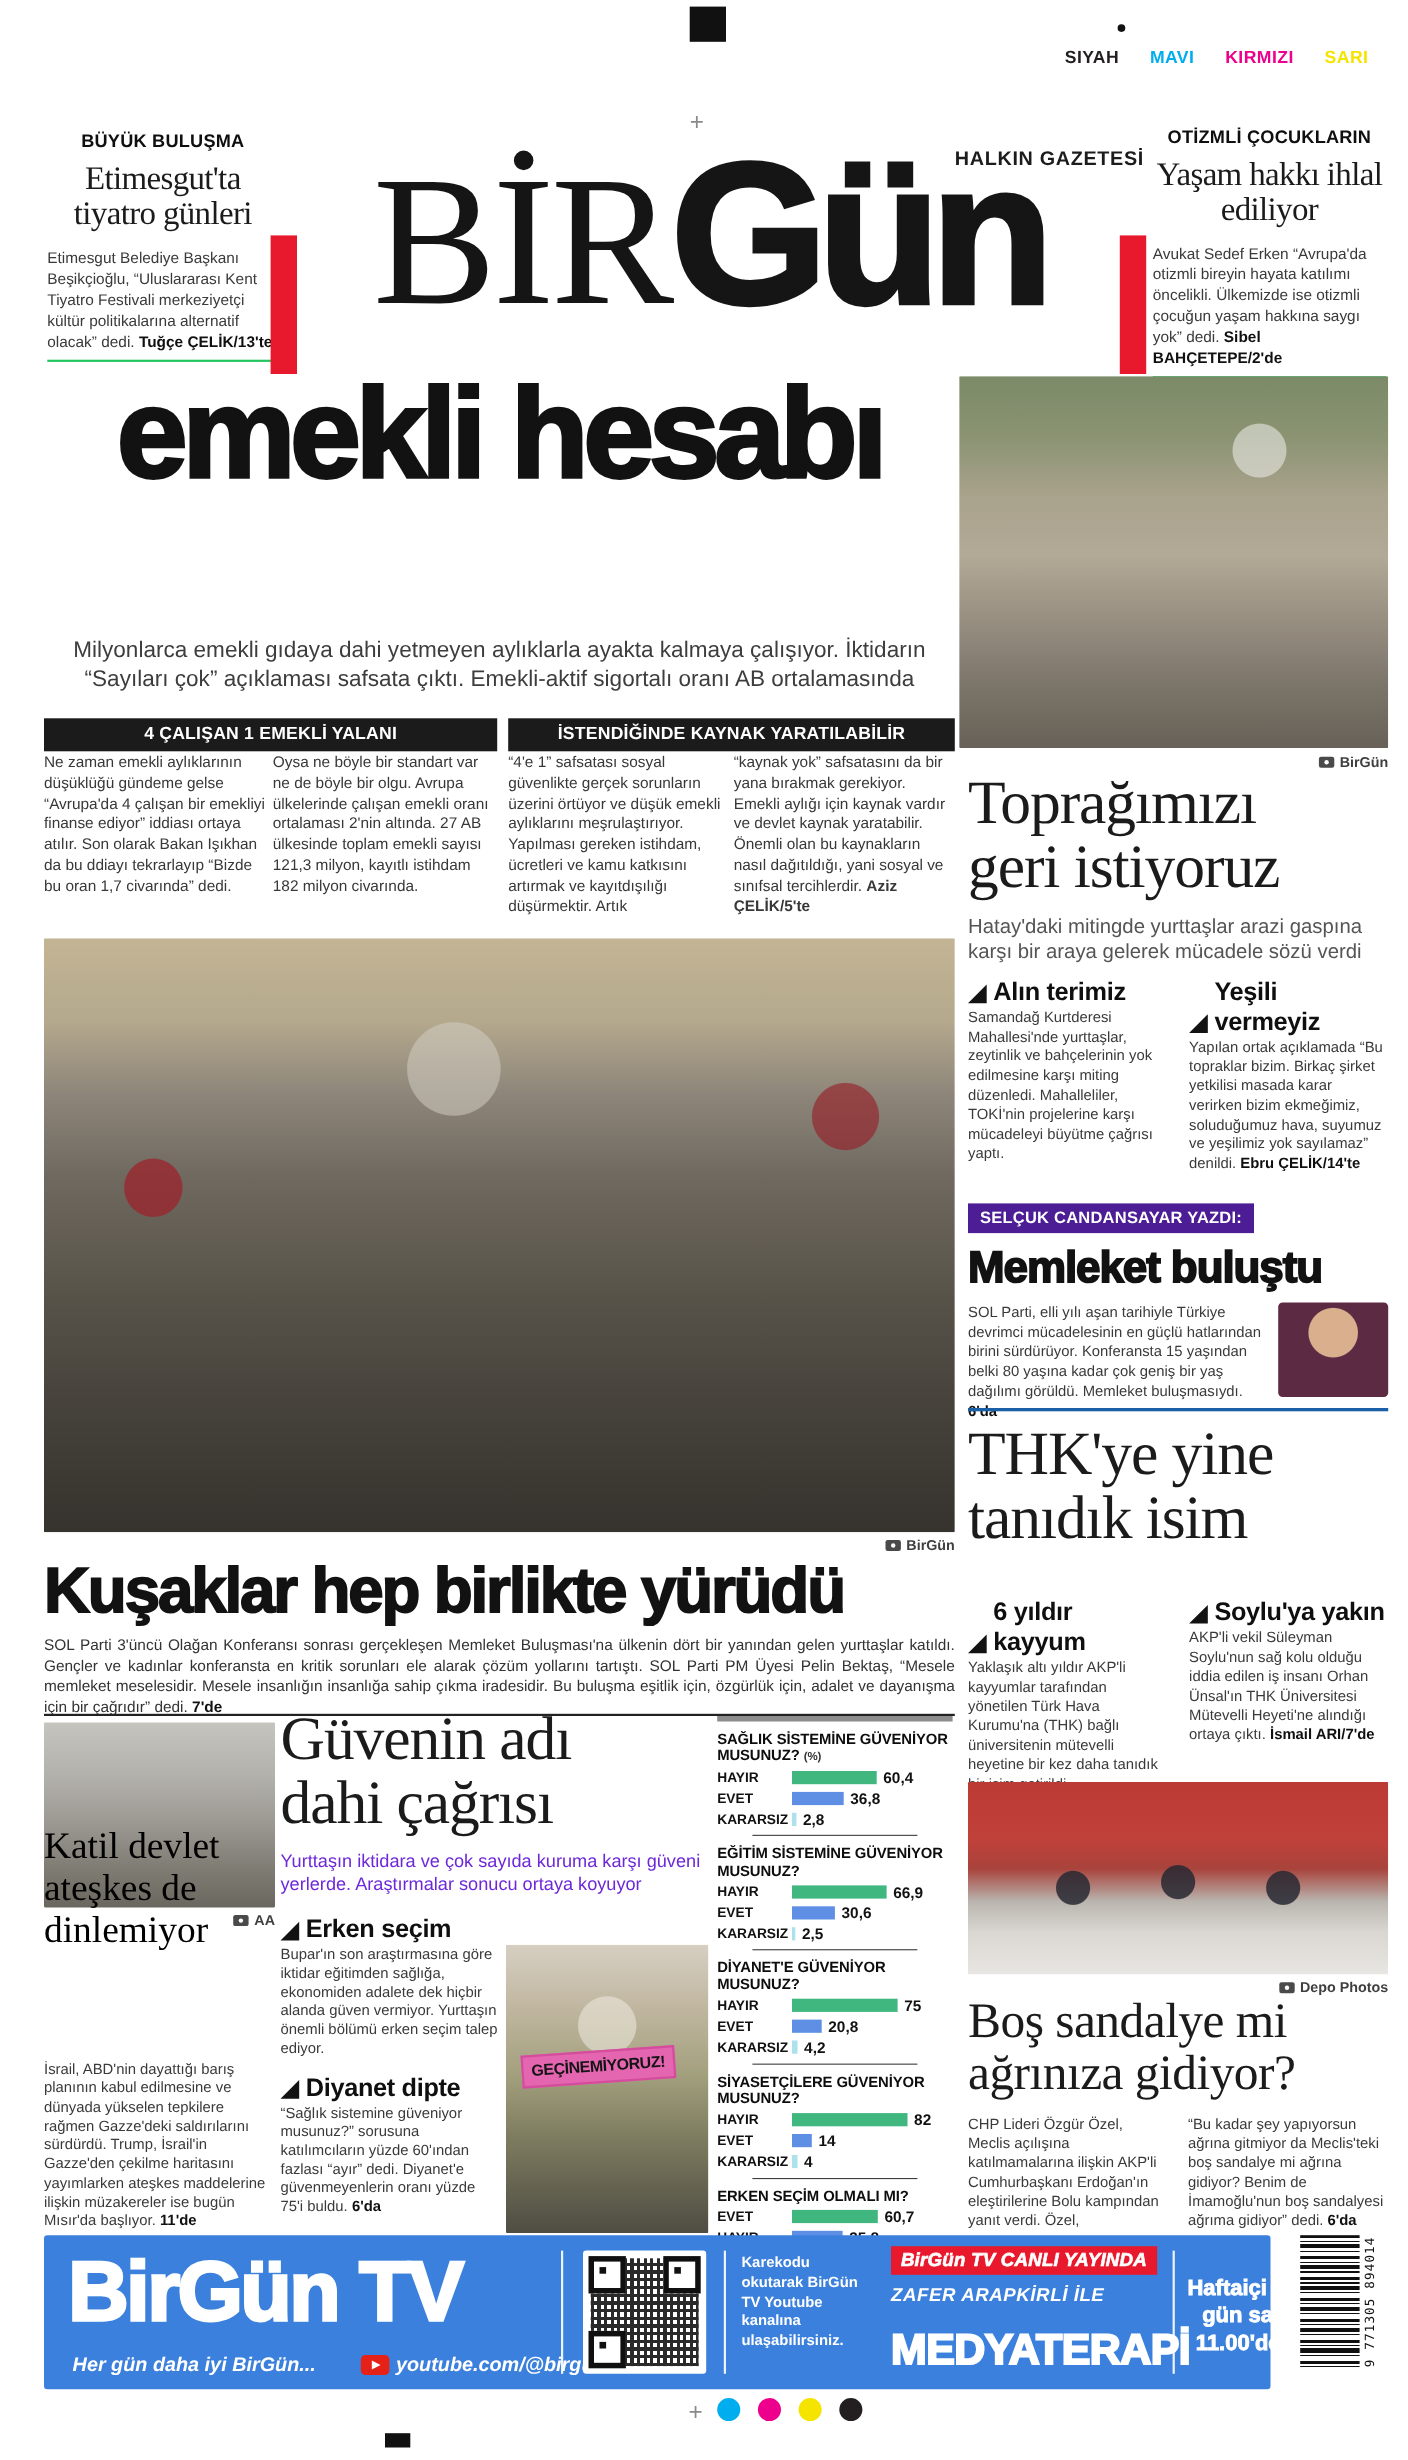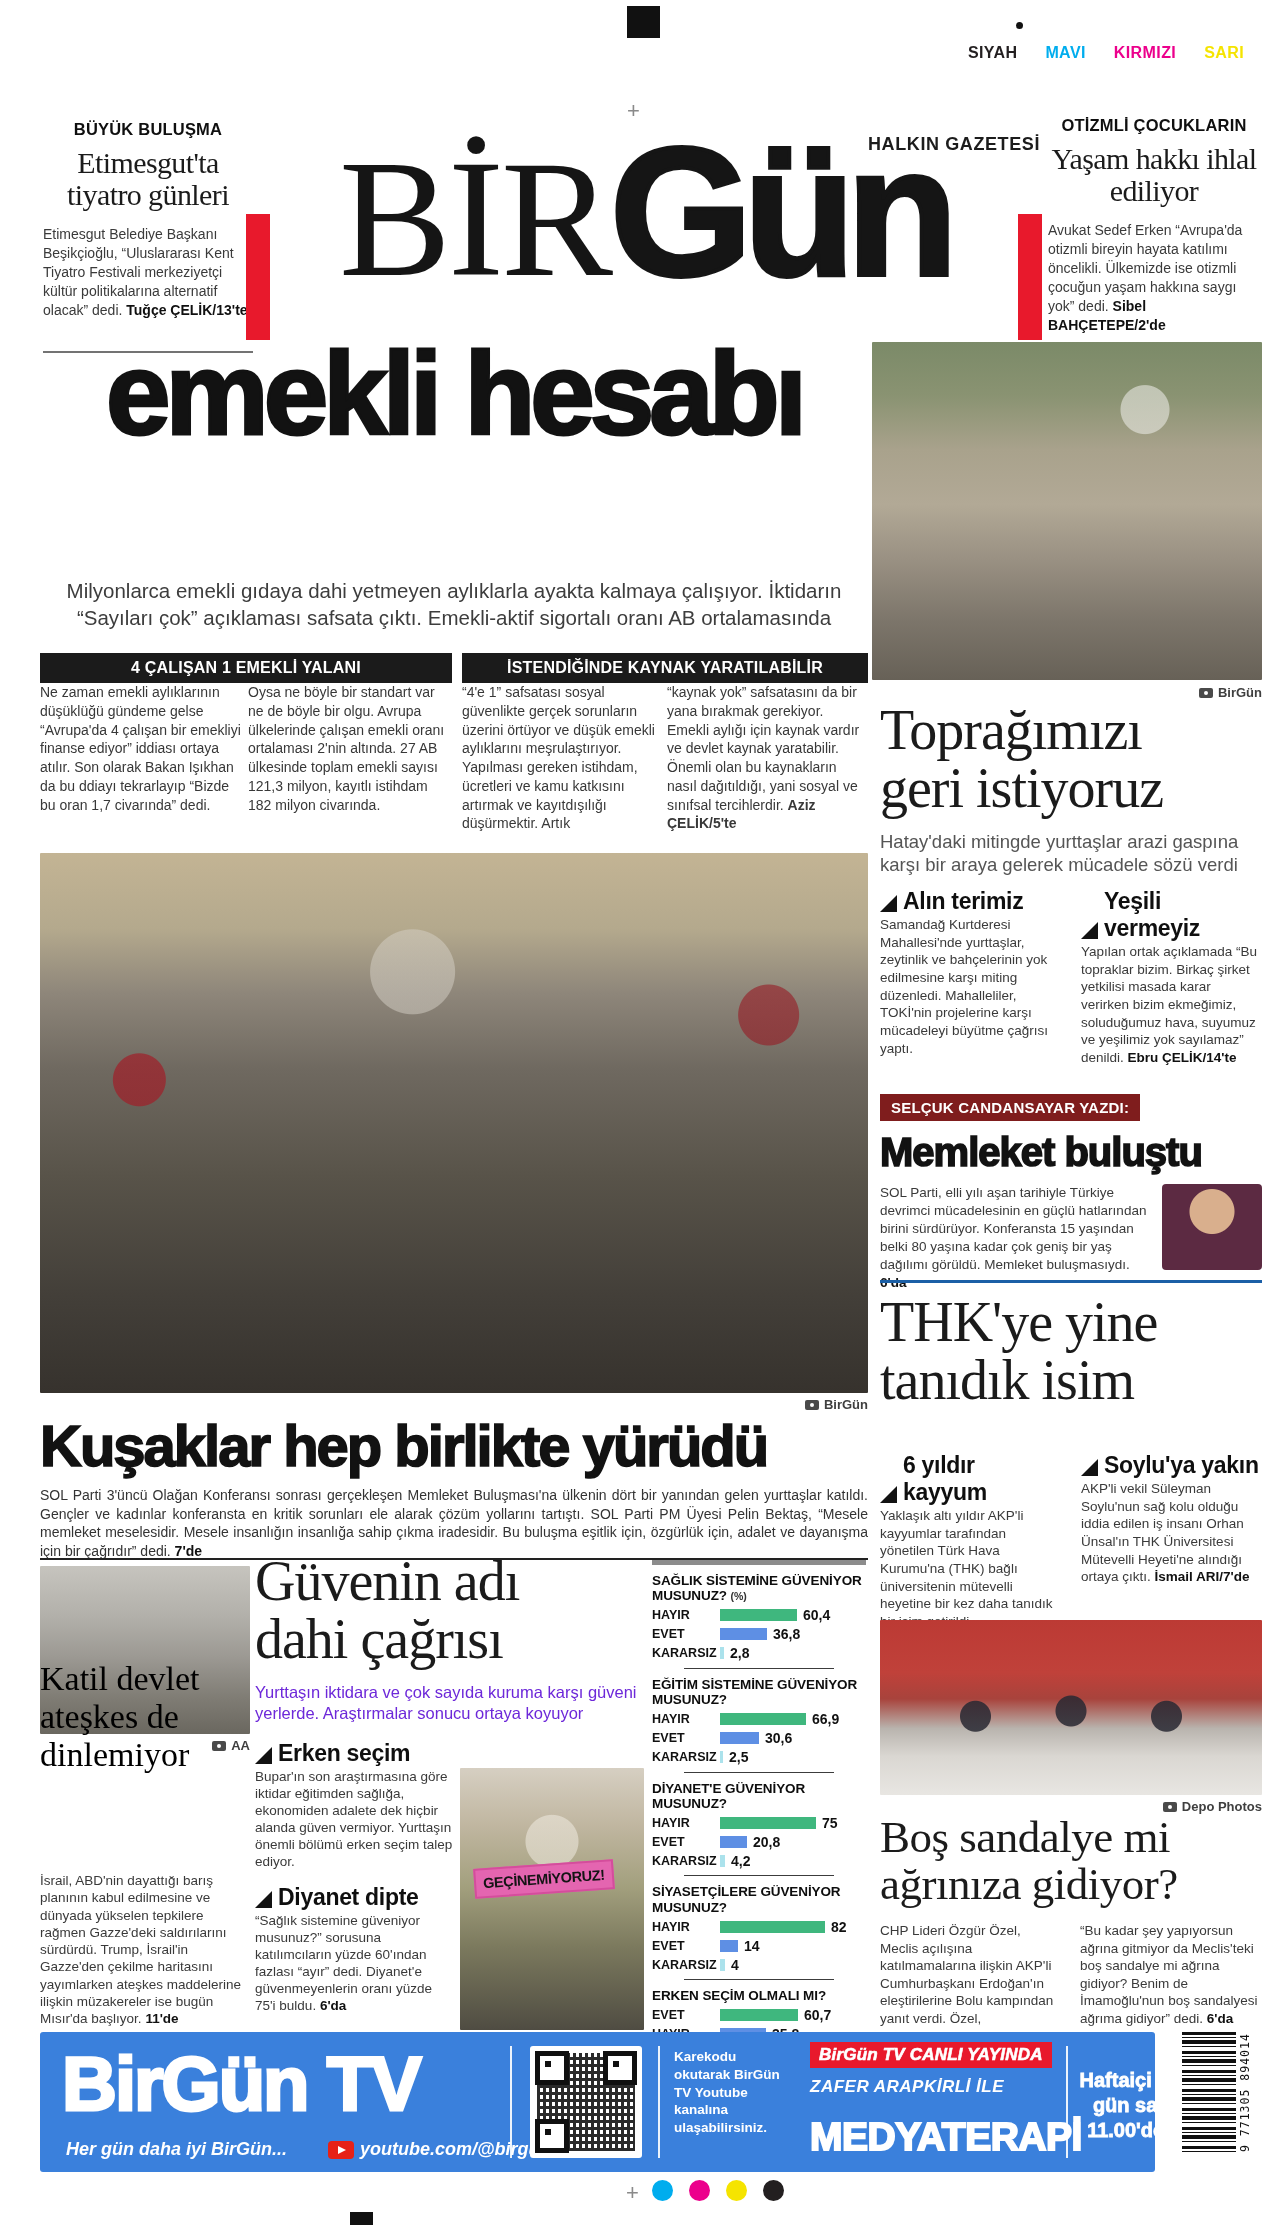--- a/index.html
+++ b/index.html
@@ -10,21 +10,21 @@
   
   .regsq{background:#111}
   .regdot{background:#111;border-radius:50%}
   .colorwords{display:flex;gap:28px;font-weight:800;font-size:16px;letter-spacing:.4px}
   .plus{color:#8a8a8a;font-size:22px;font-weight:400;line-height:1}
   
   .kicker{font-weight:800;font-size:16.5px;text-align:center;color:#0f0f0f;letter-spacing:.2px}
   .sh{font-size:30px;line-height:1.08;text-align:center;color:#1b1b1b;letter-spacing:-.6px;margin-top:8px}
   .sbody{font-size:14px;line-height:1.36;color:#3a3a3a;margin-top:13px}
   .sbody b,.mbody b,.colbody b,.jbody b,.bodytxt b{color:#101010}
-  .topstory{border-bottom:2px solid #737373;padding-bottom:31px}
+  .topstory{border-bottom:2px solid #22c55e;padding-bottom:7px}
   
   .logo-bir{font-family:"Liberation Serif","DejaVu Serif",serif;font-size:168px;line-height:1;color:#151515;letter-spacing:-3px}
   .logo-gun{font-weight:700;font-size:183px;line-height:1;color:#151515;letter-spacing:-9px;-webkit-text-stroke:4px #151515}
   .tagline{font-size:18px;font-weight:600;letter-spacing:.6px;color:#1c1c1c}
   .redbar{color:#fff;font-weight:800;font-size:16px}
   
   .megah{font-weight:700;font-size:116px;line-height:.97;letter-spacing:-5px;color:#121212;text-align:center;-webkit-text-stroke:3px #121212}
   .deck{font-size:20.5px;line-height:1.3;color:#3d3d3d;text-align:center}
   .bhead{background:#1b1b1b;color:#fff;font-weight:800;font-size:16px;text-align:center;height:30px;line-height:30px;letter-spacing:.2px}
   .boxcols{display:flex;gap:4px;margin-top:0}
@@ -180,21 +180,21 @@
     </div>
     <div>
       <div class="mtitle">
           <span class="tri"></span>
           <span>Yeşili vermeyiz</span>
         </div>
       <div class="mbody"><span>Yapılan ortak açıklamada “Bu topraklar bizim. Birkaç şirket yetkilisi masada karar verirken bizim ekmeğimiz, soluduğumuz hava, suyumuz ve yeşilimiz yok sayılamaz” denildi.</span> <b>Ebru ÇELİK/14'te</b></div>
     </div>
   </div>
 
-  <div class="abs bluelabel" style="left: 880px; top: 1094px; background: #7f1d1d;">SELÇUK CANDANSAYAR YAZDI:</div>
+  <div class="abs bluelabel" style="left: 880px; top: 1094px; background: #4c1d95;">SELÇUK CANDANSAYAR YAZDI:</div>
   <div class="abs heavy" style="left:880px;top:1130px;font-size:40px">Memleket buluştu</div>
   <div class="abs colbody" style="left:880px;top:1184px;width:270px">
     <span>SOL Parti, elli yılı aşan tarihiyle Türkiye devrimci mücadelesinin en güçlü hatlarından birini sürdürüyor. Konferansta 15 yaşından belki 80 yaşına kadar çok geniş bir yaş dağılımı görüldü. Memleket buluşmasıydı.</span> <b>6'da</b>
   </div>
   <div class="abs photo ph-headshot" style="left:1162px;top:1184px;width:100px;height:86px"></div>
   <div class="abs" style="left: 880px; top: 1280px; width: 382px; height: 3px; background: rgb(27, 95, 166);"></div>
 
   <div class="abs bigserif serif" style="left:880px;top:1294px;width:382px">
     <div>THK'ye yine</div>
     <div>tanıdık isim</div>

